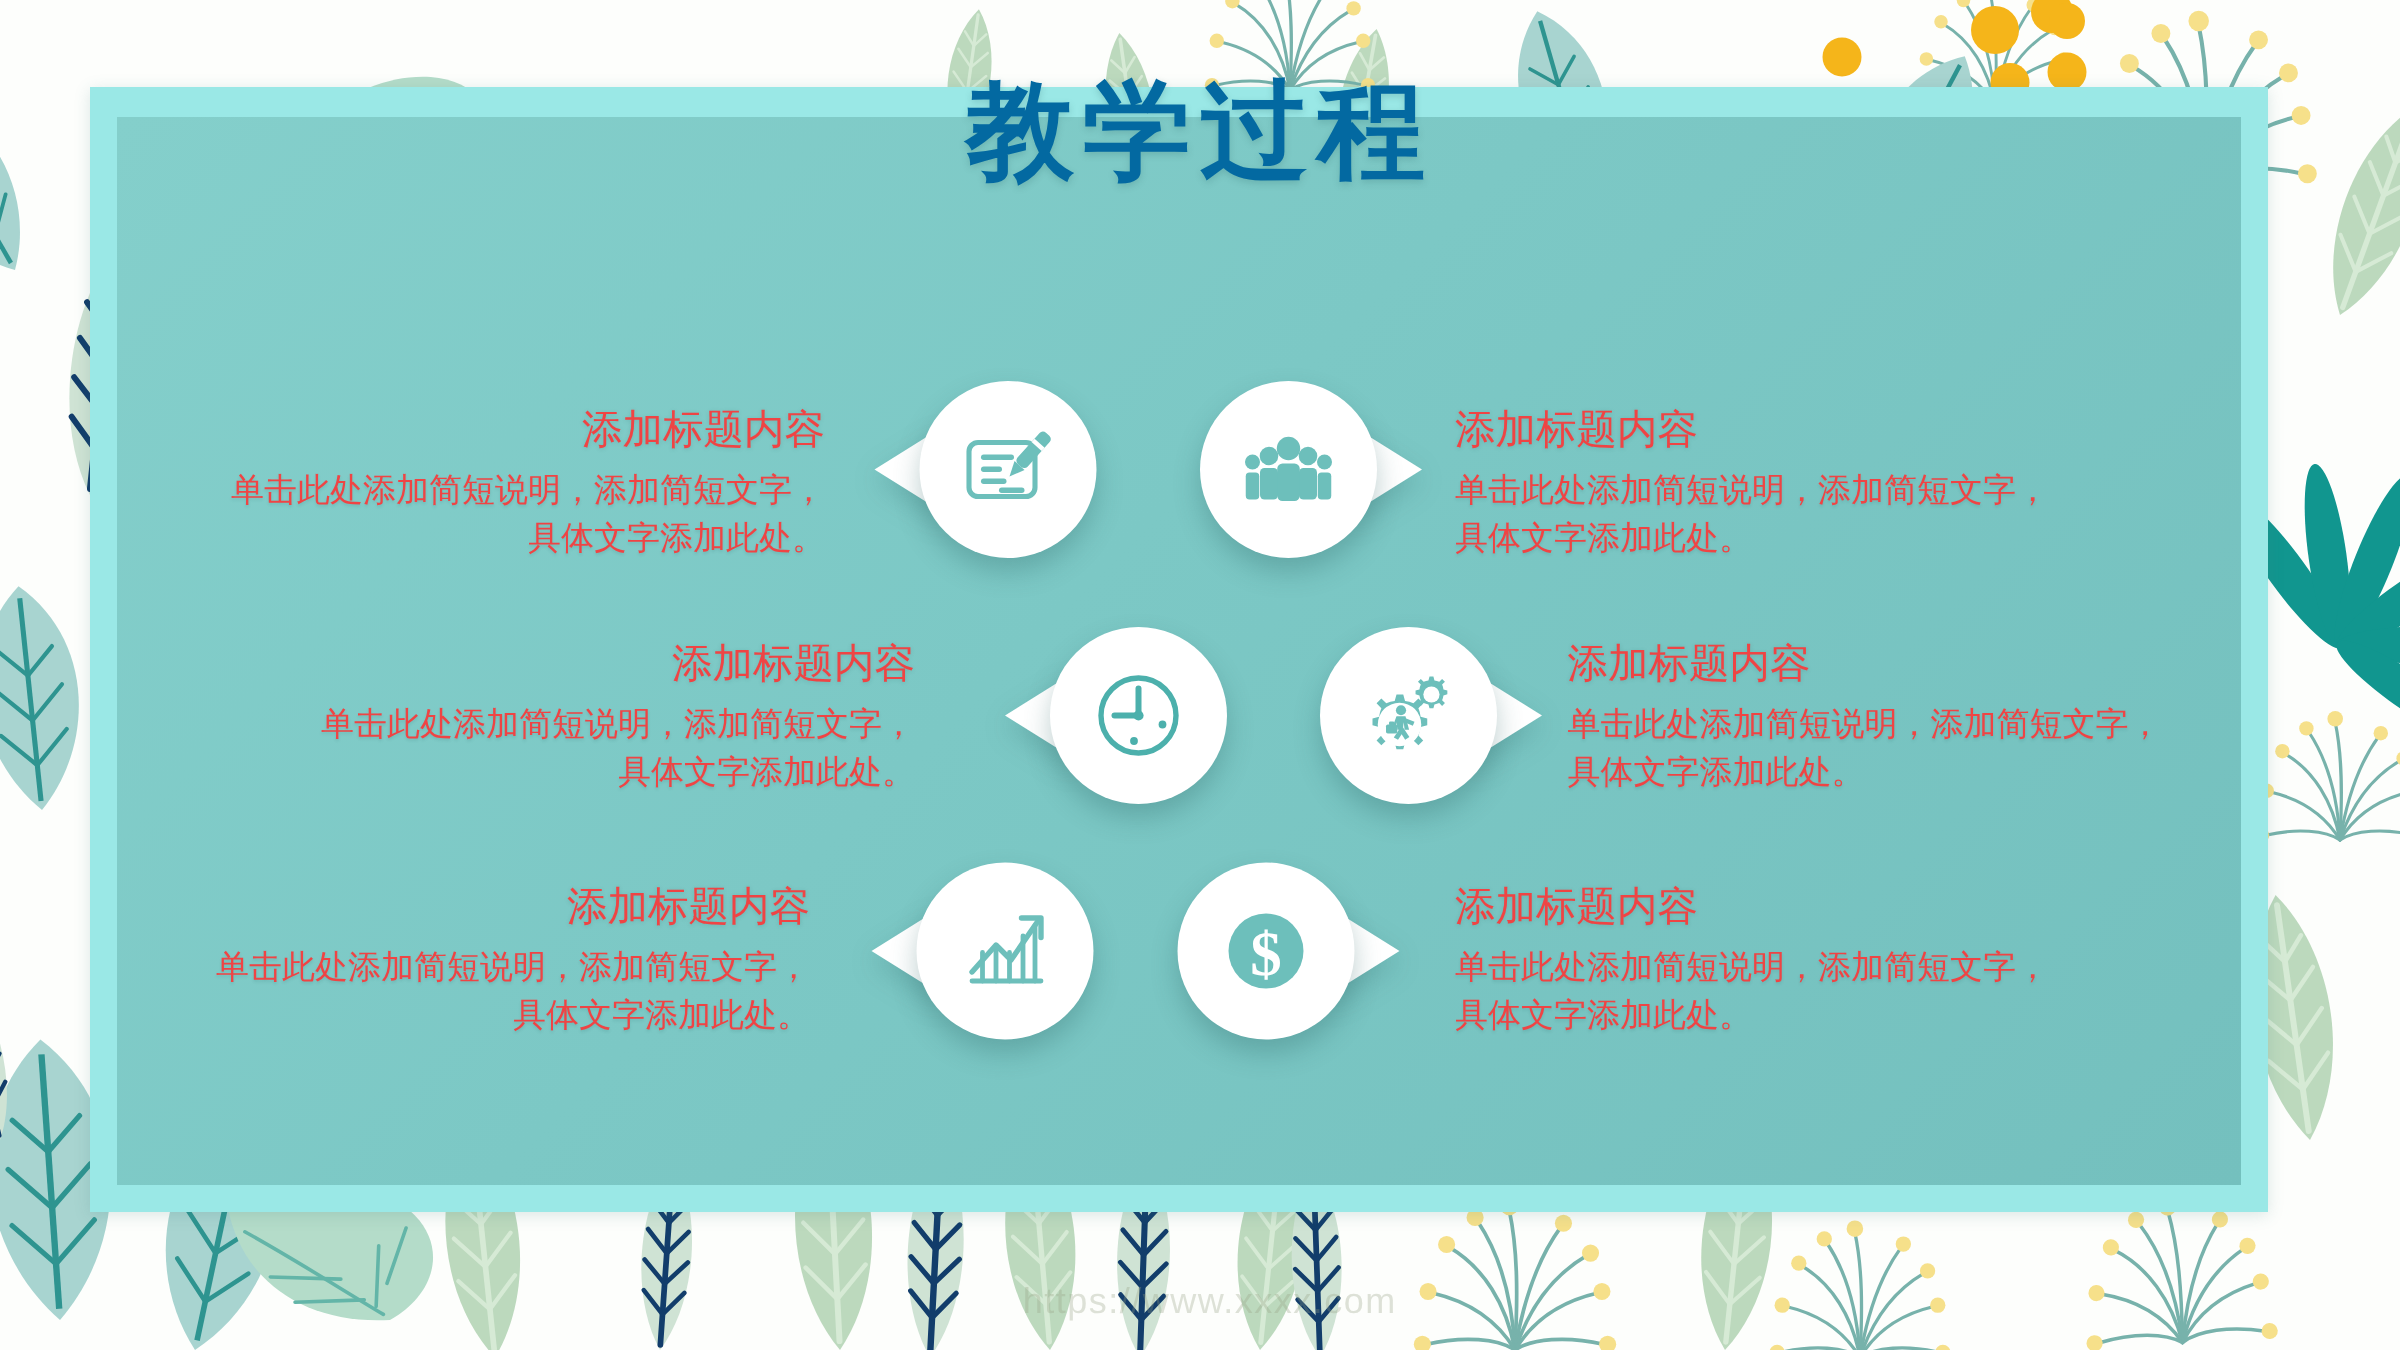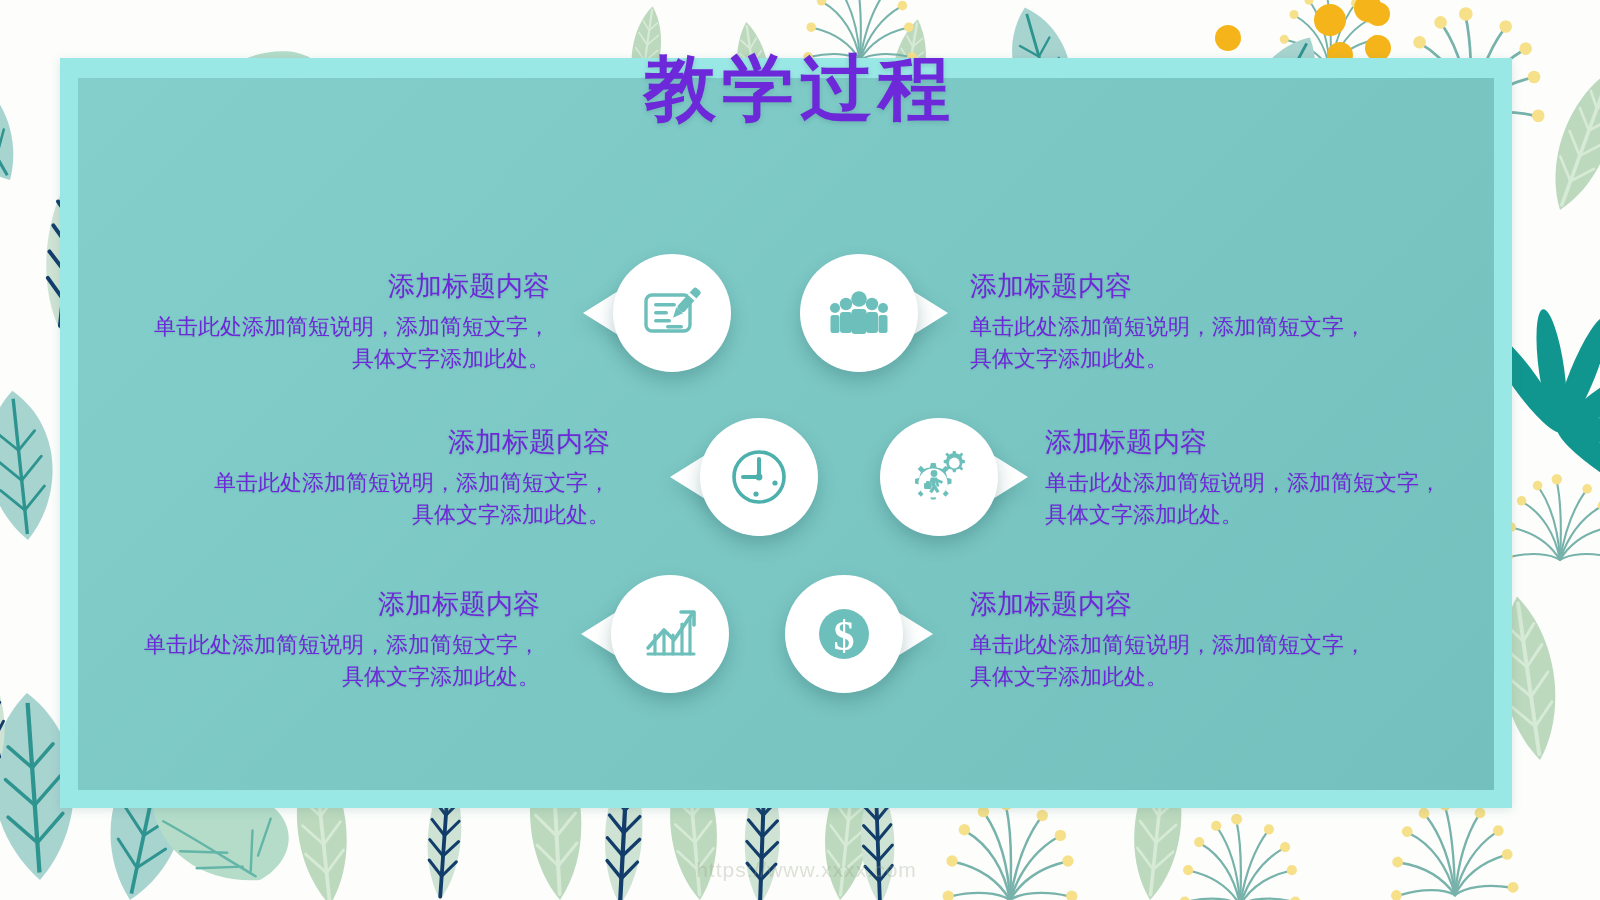--- a/index.html
+++ b/index.html
@@ -28,21 +28,21 @@
     left:18px; top:20px;
     right:18px; bottom:18px;
     background:linear-gradient(135deg,#84cfcb 0%,#7cc8c5 45%,#74c0be 100%);
   }
 
   
   .title {
     position:absolute;
     left:0; right:0; top:52px;
     text-align:center;
-    color:#6d28d9;
+    color:#0369a1;
     font-size:72px;
     font-weight:bold;
     letter-spacing:6px;
     line-height:1;
     text-shadow:0 2px 5px rgba(40,100,100,.22);
     z-index:6;
   }
 
   
   .diagram { position:absolute; inset:0; z-index:5; }
@@ -72,42 +72,42 @@
   .bubble.right .tip { left:100%;  margin-left:-18px;  border-left:48px solid #ffffff;  filter:drop-shadow(0 7px 9px rgba(40,95,95,.22)); }
   .bubble .ico {
     position:absolute; left:0; top:0;
     width:118px; height:118px;
     display:flex; align-items:center; justify-content:center;
     z-index:3;
   }
   .bubble .ico svg { width:64px; height:64px; display:block; }
 
   
-  .tblock { position:absolute; z-index:6; color:#6d28d9; }
+  .tblock { position:absolute; z-index:6; color:#ef4444; }
   .tblock .t-head {
     font-size:27px;
     line-height:1.1;
     margin-bottom:9px;
     text-shadow:0 1px 3px rgba(40,100,100,.20);
     white-space:nowrap;
   }
   .tblock .t-body {
     font-size:22px;
     line-height:1.45;
     text-shadow:0 1px 2px rgba(40,100,100,.16);
   }
   .tblock.r { text-align:right; }
   .tblock.l { text-align:left; }
 
   
   .watermark {
     position:absolute;
     left:0; right:0; bottom:18px;
     text-align:center;
-    font-size:21px;
+    font-size:24px;
     color:rgba(150,160,130,.30);
     letter-spacing:1px;
     z-index:3;
     pointer-events:none;
     font-family:"Liberation Sans",sans-serif;
     margin-left:13px;
   }
 </style>
 </head>
 <body>

